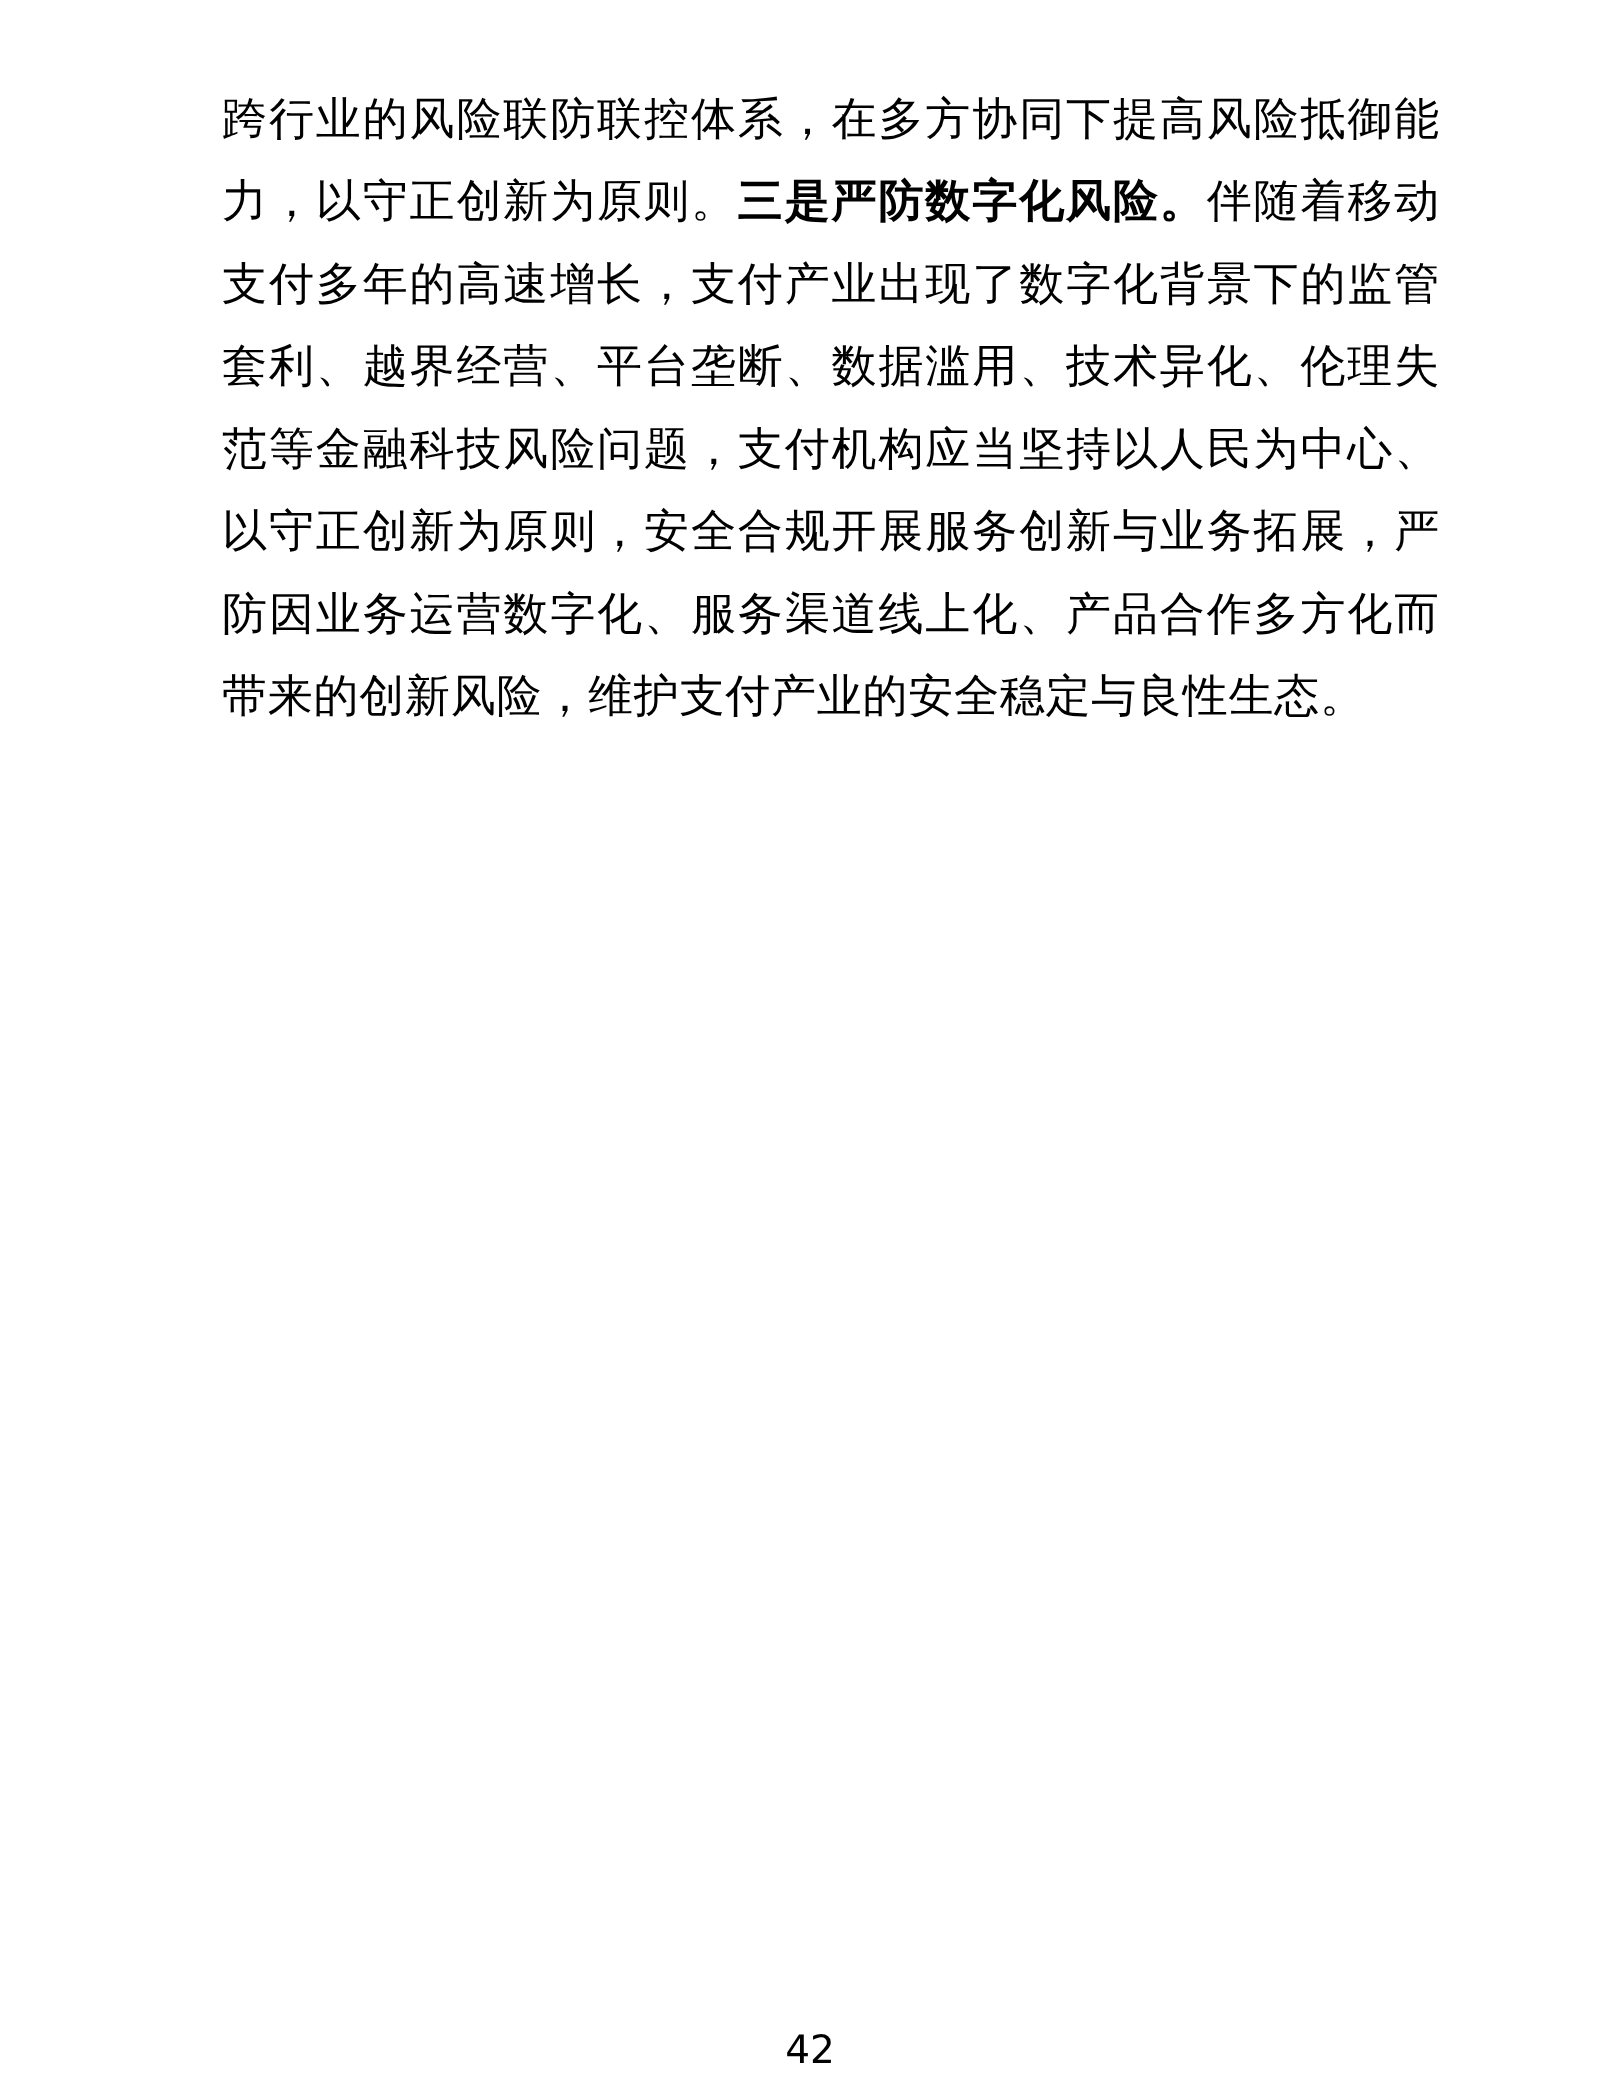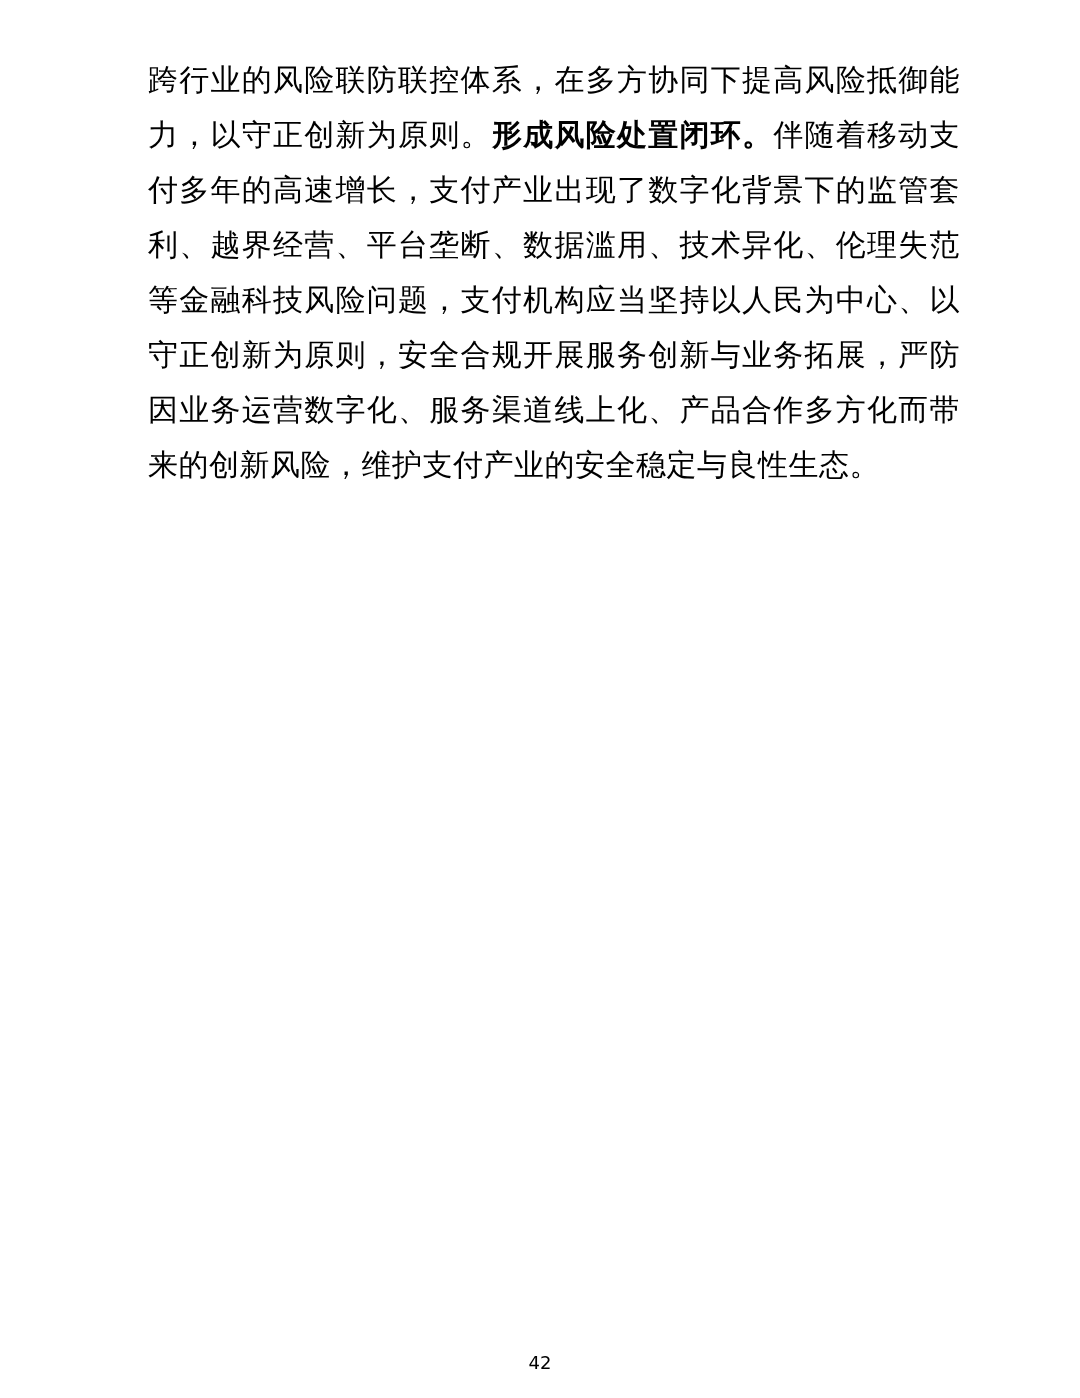--- a/index.html
+++ b/index.html
@@ -39,25 +39,25 @@
   }
   .body-text .bold-seg {
     font-weight: bold;
   }
   .page-number {
     position: absolute;
     left: 0;
     right: 0;
     top: 1352px;
     text-align: center;
-    font-size: 18px;
+    font-size: 26px;
     font-family: "DejaVu Sans", "Liberation Sans", sans-serif;
     color: #000000;
   }
 </style>
 </head>
 <body>
 
 <div class="page">
-  <p class="body-text"><span>跨行业的风险联防联控体系，在多方协同下提高风险抵御能力，以守正创新为原则。</span><span class="bold-seg">形成风险处置闭环。</span><span>伴随着移动支付多年的高速增长，支付产业出现了数字化背景下的监管套利、越界经营、平台垄断、数据滥用、技术异化、伦理失范等金融科技风险问题，支付机构应当坚持以人民为中心、以守正创新为原则，安全合规开展服务创新与业务拓展，严防因业务运营数字化、服务渠道线上化、产品合作多方化而带来的创新风险，维护支付产业的安全稳定与良性生态。</span></p>
+  <p class="body-text"><span>跨行业的风险联防联控体系，在多方协同下提高风险抵御能力，以守正创新为原则。</span><span class="bold-seg">三是严防数字化风险。</span><span>伴随着移动支付多年的高速增长，支付产业出现了数字化背景下的监管套利、越界经营、平台垄断、数据滥用、技术异化、伦理失范等金融科技风险问题，支付机构应当坚持以人民为中心、以守正创新为原则，安全合规开展服务创新与业务拓展，严防因业务运营数字化、服务渠道线上化、产品合作多方化而带来的创新风险，维护支付产业的安全稳定与良性生态。</span></p>
 
   <div class="page-number">42</div>
 </div>
 
 </body></html>

